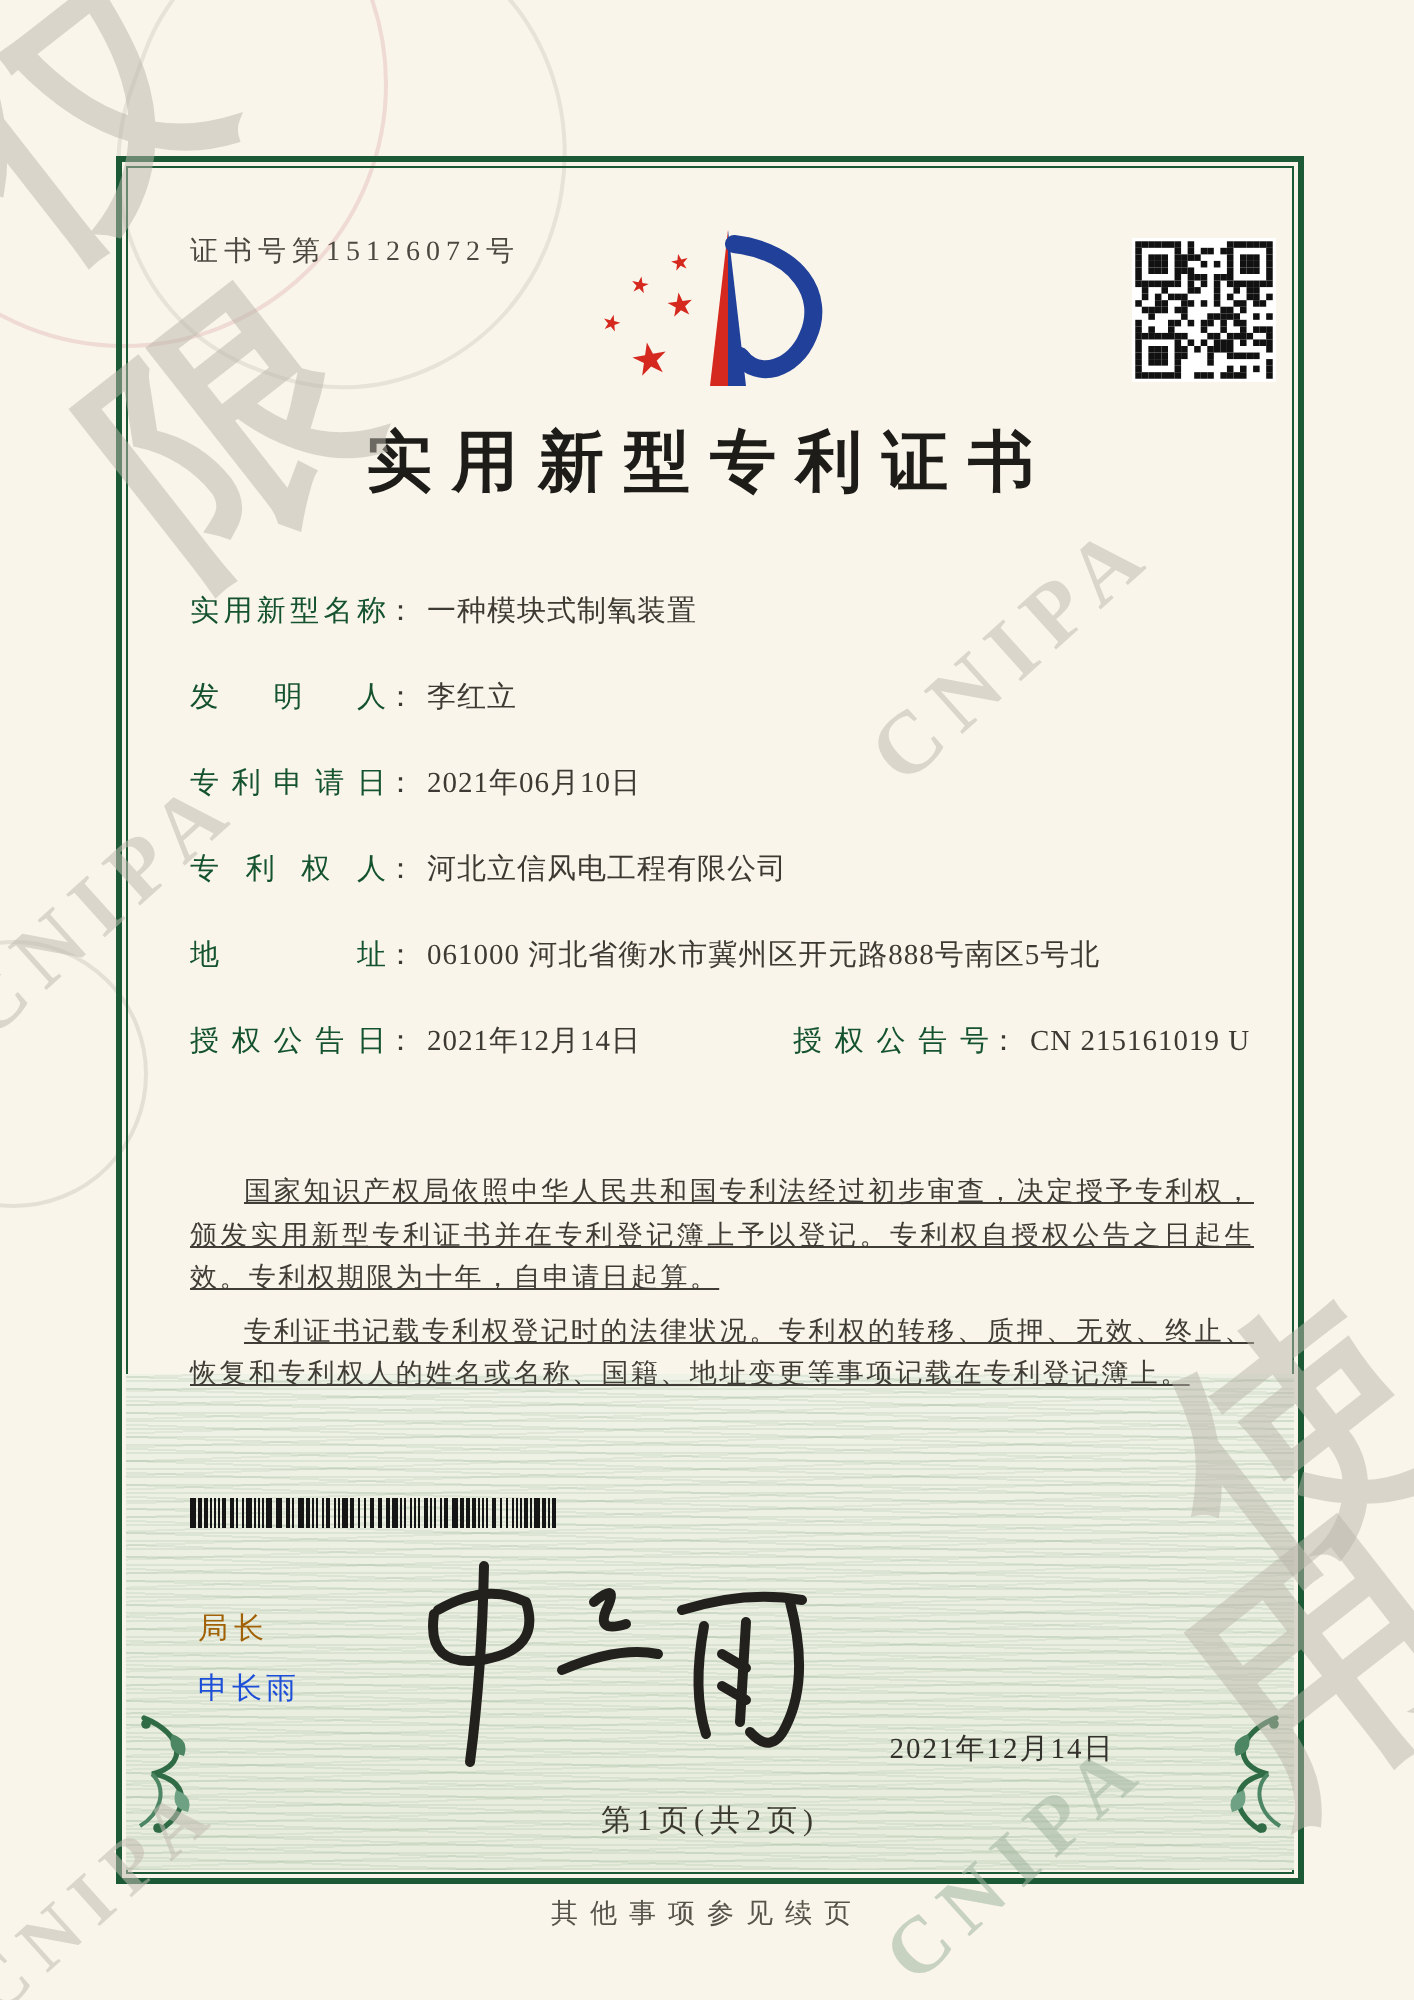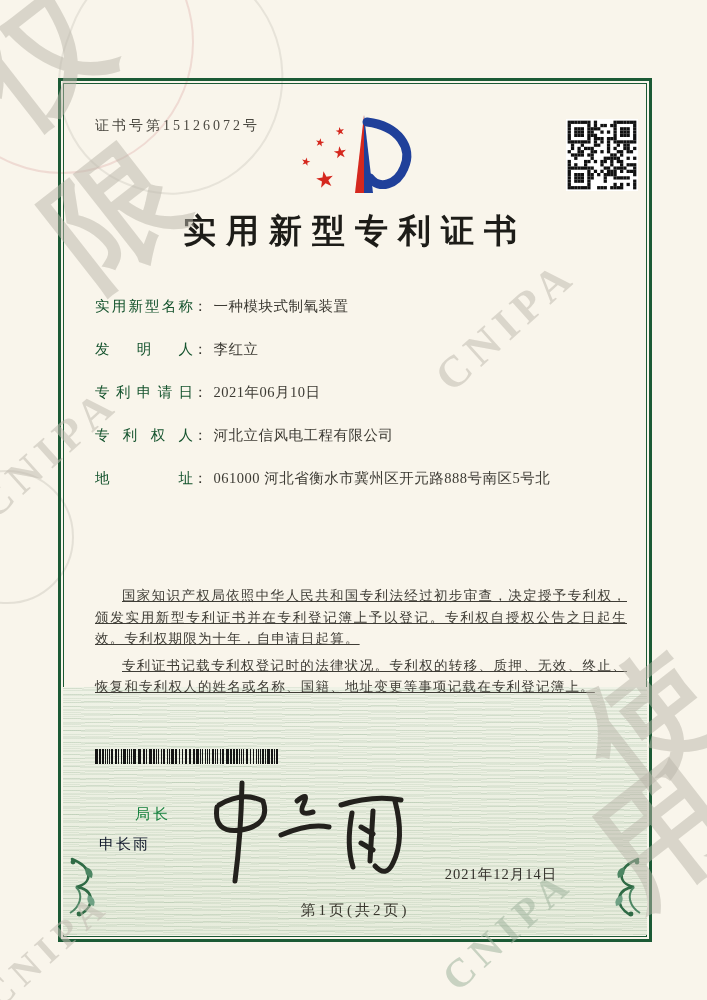--- a/index.html
+++ b/index.html
@@ -49,22 +49,22 @@
   .paras p{margin:0 0 5px 0;text-indent:2em;text-decoration:underline;}
 
   .band{position:absolute;left:2px;top:606px;width:calc(100% - 4px);height:248px;
         background:
          repeating-linear-gradient(2deg, rgba(125,160,125,.14) 0 1px, transparent 1px 6px),
          repeating-linear-gradient(-2deg, rgba(125,160,125,.12) 0 1px, transparent 1px 7px),
          repeating-linear-gradient(0deg, rgba(130,165,130,.16) 0 1px, transparent 1px 4px),
          linear-gradient(#eff2e6,#e7ecdc);}
 
   .barcode{position:absolute;left:34px;top:668px;width:185px;height:15px;}
-  .signer-title{position:absolute;left:38px;top:724px;font-size:15px;letter-spacing:3px;color:#15803d;margin-left:36px;}
-  .signer-name{position:absolute;left:38px;top:754px;font-size:15px;letter-spacing:2px;color:#0f172a;}
+  .signer-title{position:absolute;left:38px;top:724px;font-size:15px;letter-spacing:3px;color:#a16207;}
+  .signer-name{position:absolute;left:38px;top:754px;font-size:15px;letter-spacing:2px;color:#1d4ed8;}
   .sig{position:absolute;left:118px;top:694px;width:250px;height:112px;}
   .issue-date{position:absolute;left:330px;top:784px;width:220px;text-align:center;
               font-size:14.5px;letter-spacing:1px;color:#33312b;}
   .page-ind{position:absolute;left:0;top:820px;width:100%;text-align:center;
             font-size:15px;letter-spacing:3px;color:#3a382f;}
   .orn{position:absolute;bottom:20px;width:40px;height:64px;}
   .orn.left{left:5px;transform:scaleX(-1);}
   .orn.right{right:5px;}
 
   .footer-note{position:absolute;left:0;top:948px;width:100%;text-align:center;z-index:2;
@@ -350,20 +350,23 @@
       </div>
       <div class="frow">
         <span class="lbl">专利申请日</span><span class="col">：</span><span class="val">2021年06月10日</span>
       </div>
       <div class="frow">
         <span class="lbl">专利权人</span><span class="col">：</span><span class="val">河北立信风电工程有限公司</span>
       </div>
       <div class="frow">
         <span class="lbl">地址</span><span class="col">：</span><span class="val">061000 河北省衡水市冀州区开元路888号南区5号北</span>
       </div>
+      <div class="frow">
+        <span class="lbl">授权公告日</span><span class="col">：</span><span class="val">2021年12月14日</span><span class="pair2"><span class="lbl">授权公告号</span><span class="col">：</span><span class="val">CN 215161019 U</span></span>
+      </div>
     </div>
 
     <div class="paras">
       <p>国家知识产权局依照中华人民共和国专利法经过初步审查，决定授予专利权，颁发实用新型专利证书并在专利登记簿上予以登记。专利权自授权公告之日起生效。专利权期限为十年，自申请日起算。</p>
       <p>专利证书记载专利权登记时的法律状况。专利权的转移、质押、无效、终止、恢复和专利权人的姓名或名称、国籍、地址变更等事项记载在专利登记簿上。</p>
     </div>
 
     <svg class="barcode" id="barcode" viewBox="0 0 185 15" preserveAspectRatio="none">
         <rect x="0" y="0" width="3" height="15" fill="#151515"></rect>
         <rect x="4" y="0" width="2" height="15" fill="#151515"></rect>
@@ -462,13 +465,14 @@
     <svg class="orn right" viewBox="0 0 40 64">
       <path d="M34,4 C14,12 12,28 30,32 C12,34 10,50 26,60" stroke="#2f6b45" stroke-width="2.6" fill="none" stroke-linecap="round"></path>
       <path d="M30,32 C22,40 26,52 36,58" stroke="#4d8663" stroke-width="2" fill="none"></path>
       <path d="M20,12 q-9,3 -6,11 q9,-2 6,-11" fill="#4d8663"></path>
       <path d="M18,40 q-9,3 -6,11 q9,-2 6,-11" fill="#6fa184"></path>
       <circle cx="33" cy="7" r="2.4" fill="#2f6b45"></circle>
       <circle cx="27" cy="59" r="2.4" fill="#2f6b45"></circle>
     </svg>
   </div>
 
+  <div class="footer-note">其他事项参见续页</div>
 </div>
 
 </body></html>

